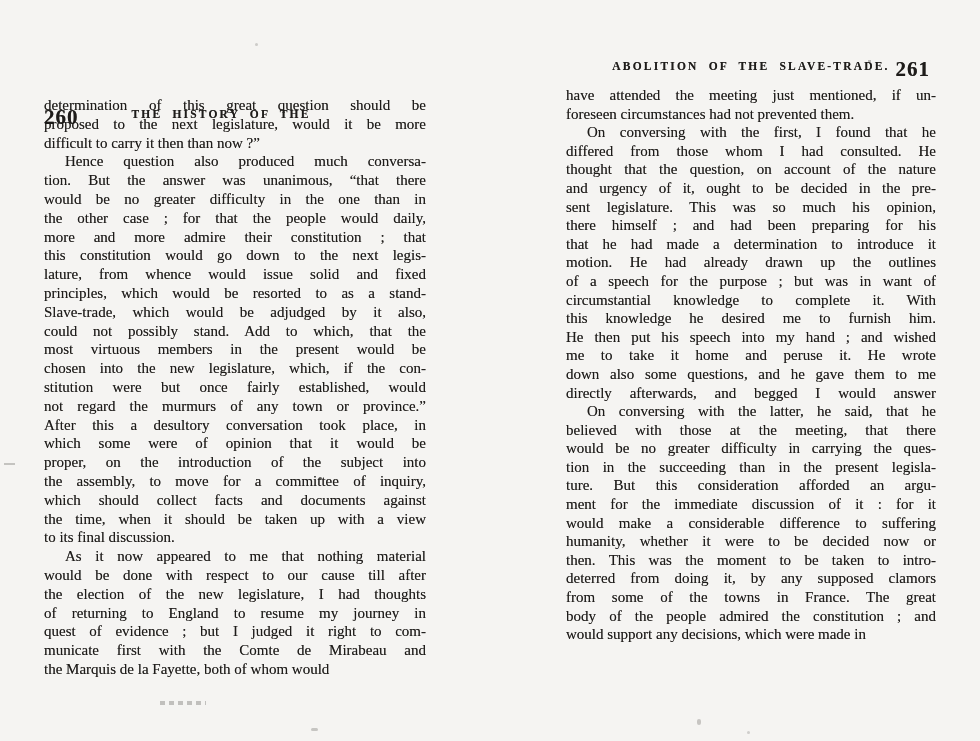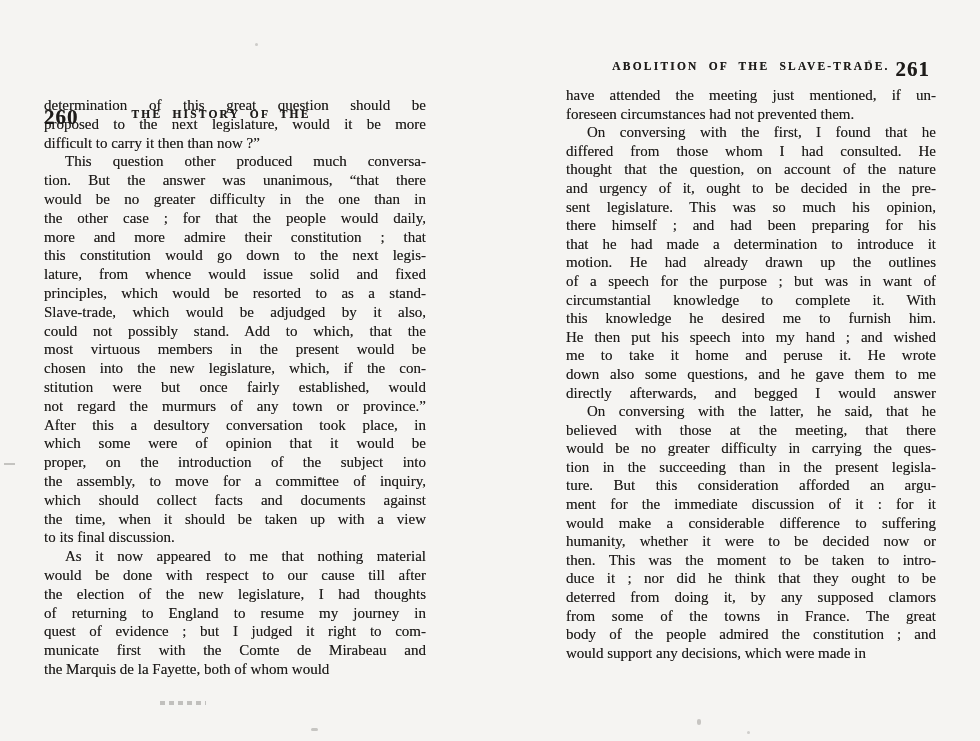--- a/index.html
+++ b/index.html
@@ -75,21 +75,21 @@
 
   <section class="page page-left">
     <div class="head-row">
       <span class="page-number pn-left">260</span>
       <span class="running-head">THE HISTORY OF THE</span>
     </div>
     <div class="page-body">
         <div class="line">determination of this great question should be</div>
         <div class="line">proposed to the next legislature, would it be more</div>
         <div class="line end">difficult to carry it then than now ?”</div>
-        <div class="line indent">This question other produced much conversa-</div>
+        <div class="line indent">Hence question also produced much conversa-</div>
         <div class="line">tion. But the answer was unanimous, “that there</div>
         <div class="line">would be no greater difficulty in the one than in</div>
         <div class="line">the other case ; for that the people would daily,</div>
         <div class="line">more and more admire their constitution ; that</div>
         <div class="line">this constitution would go down to the next legis-</div>
         <div class="line">lature, from whence would issue solid and fixed</div>
         <div class="line">principles, which would be resorted to as a stand-</div>
         <div class="line">Slave-trade, which would be adjudged by it also,</div>
         <div class="line">could not possibly stand. Add to which, that the</div>
         <div class="line">most virtuous members in the present would be</div>
@@ -138,21 +138,20 @@
         <div class="line">directly afterwards, and begged I would answer</div>
         <div class="line indent">On conversing with the latter, he said, that he</div>
         <div class="line">believed with those at the meeting, that there</div>
         <div class="line">would be no greater difficulty in carrying the ques-</div>
         <div class="line">tion in the succeeding than in the present legisla-</div>
         <div class="line">ture. But this consideration afforded an argu-</div>
         <div class="line">ment for the immediate discussion of it : for it</div>
         <div class="line">would make a considerable difference to suffering</div>
         <div class="line">humanity, whether it were to be decided now or</div>
         <div class="line">then. This was the moment to be taken to intro-</div>
-        <div class="line">duce it ; nor did he think that they ought to be</div>
         <div class="line">deterred from doing it, by any supposed clamors</div>
         <div class="line">from some of the towns in France. The great</div>
         <div class="line">body of the people admired the constitution ; and</div>
         <div class="line end">would support any decisions, which were made in</div>
       </div>
   </section>
 
   <div class="artifact a-dash"></div>
   <div class="artifact a-smudge"></div>
   <div class="artifact a-speck-1"></div>

